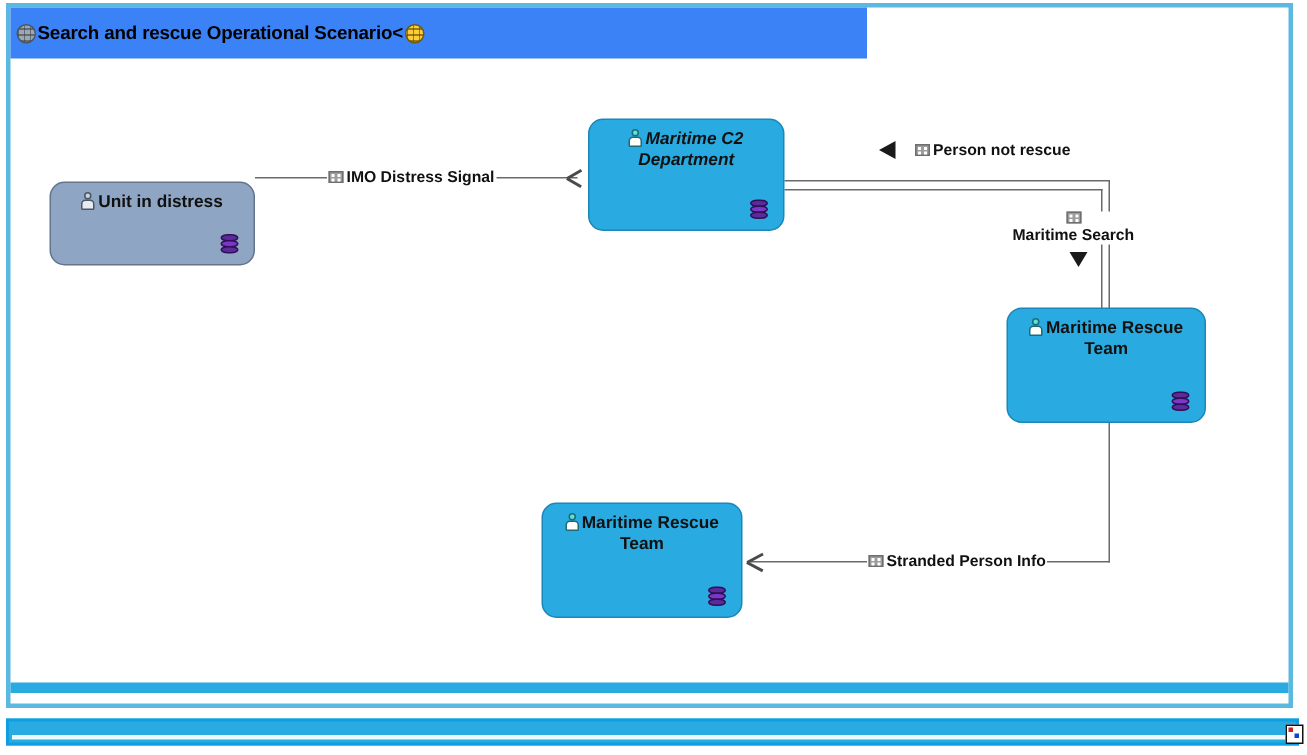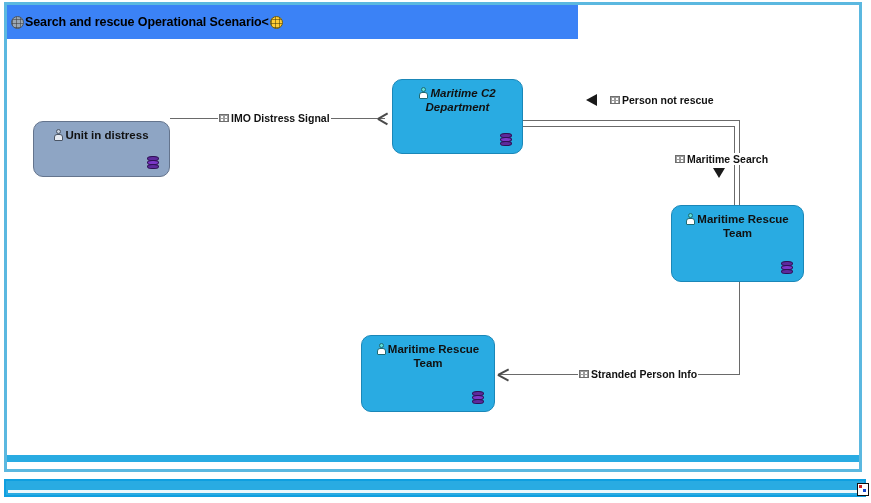--- a/index.html
+++ b/index.html
@@ -311,21 +311,21 @@
   <div class="conn-line h" style="left:523px; top:120px; width:217px;"></div>
   <div class="conn-line v" style="left:739px; top:120px; height:86px;"></div>
   <div class="arrow-filled-left" style="left:586px; top:94px;"></div>
   <div class="conn-label" style="left:609px; top:94px;">
     <span class="icon-msg"></span>
     <span>Person not rescue</span>
   </div>
 
   <div class="conn-line h" style="left:523px; top:126px; width:212px;"></div>
   <div class="conn-line v" style="left:734px; top:126px; height:80px;"></div>
-  <div class="conn-label" style="left:674px; top:153px;">
+  <div class="conn-label" style="left:674px; top:141px;flex-direction:column;">
     <span class="icon-msg"></span>
     <span>Maritime Search</span>
   </div>
   <div class="arrow-filled-down" style="left:713px; top:168px;"></div>
 
   <div class="conn-line v" style="left:739px; top:282px; height:93px;"></div>
   <div class="conn-line h" style="left:498px; top:374px; width:242px;"></div>
   <div class="arrow-open-left" style="left:498px; top:374px;"></div>
   <div class="conn-label" style="left:578px; top:368px;justify-content:space-between;">
     <span class="icon-msg"></span>

